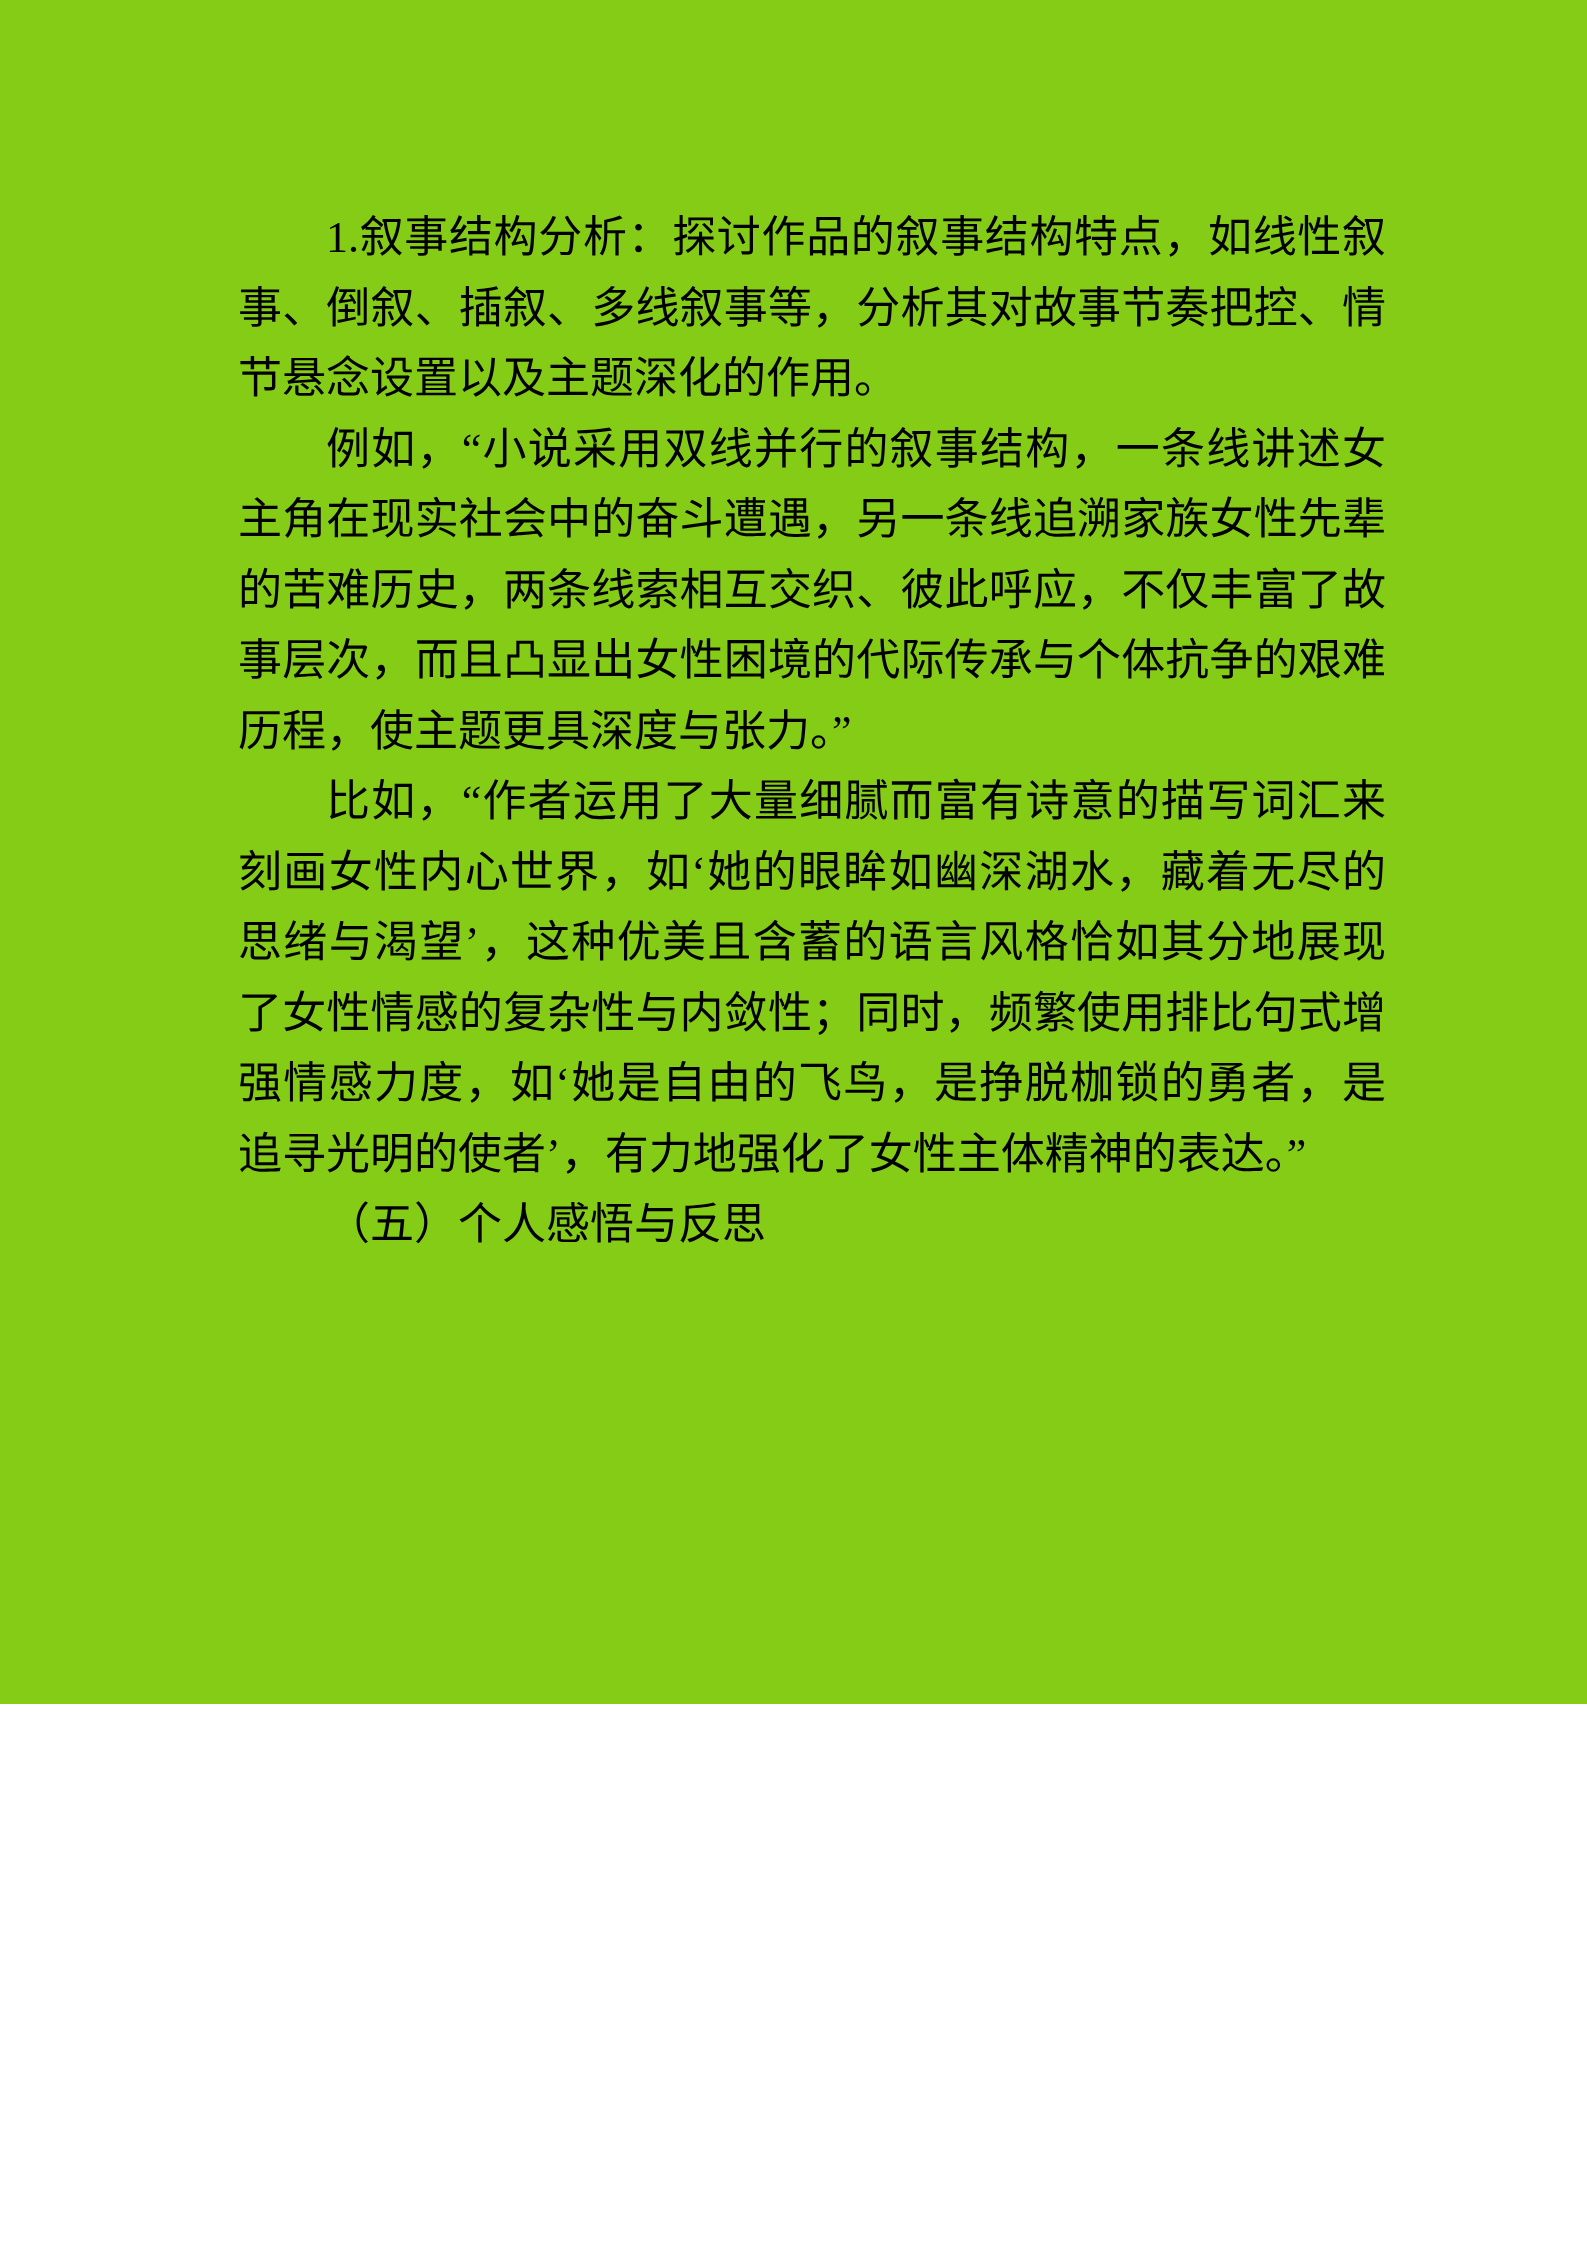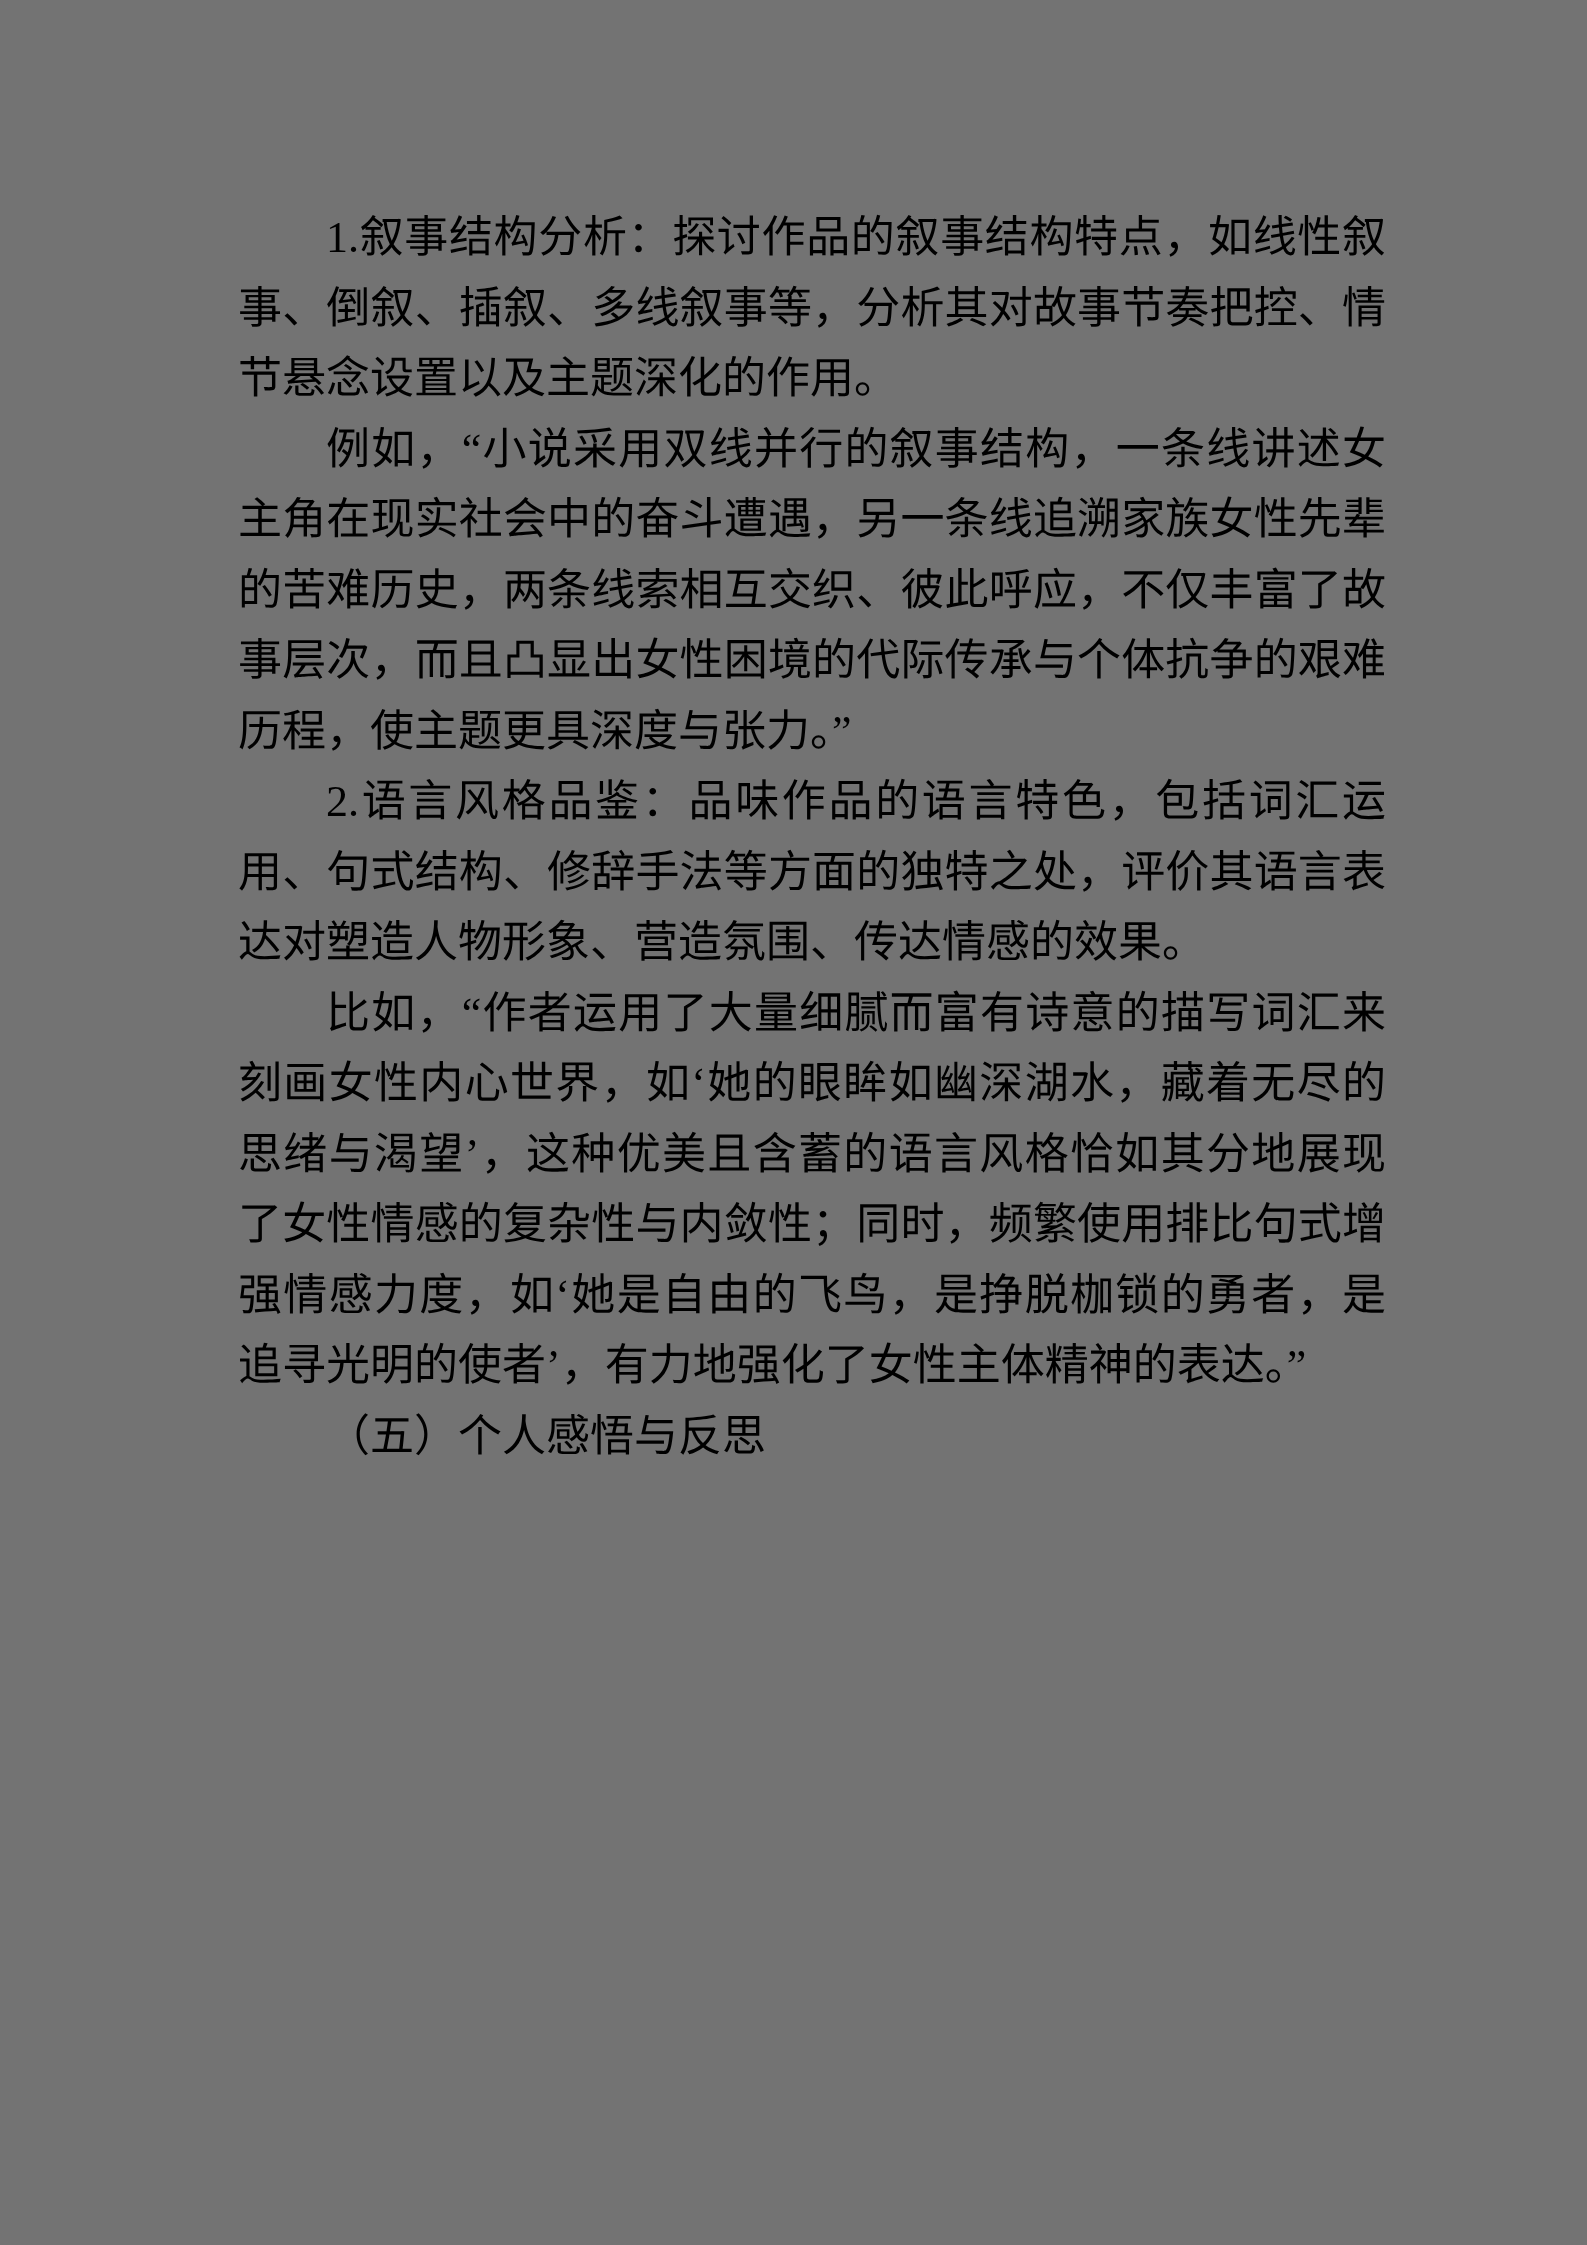--- a/index.html
+++ b/index.html
@@ -3,22 +3,22 @@
 <meta charset="utf-8">
 <style>
   html, body {
     margin: 0;
     padding: 0;
     background: #ffffff;
   }
   .page {
     position: relative;
     width: 1587px;
-    height: 2245px;
-    background: #737373;
+    height: 1704px;
+    background: #84cc16;
     overflow: hidden;
   }
   .text-block {
     position: absolute;
     left: 238px;
     top: 203px;
     width: 1148px;
     font-family: "Liberation Serif", "DejaVu Serif", serif;
     font-size: 44px;
     line-height: 70.5px;
@@ -34,17 +34,16 @@
     word-break: break-all;
   }
 </style>
 </head>
 <body>
 
 <div class="page">
   <div class="text-block">
     <p>1.叙事结构分析：探讨作品的叙事结构特点，如线性叙事、倒叙、插叙、多线叙事等，分析其对故事节奏把控、情节悬念设置以及主题深化的作用。</p>
     <p>例如，“小说采用双线并行的叙事结构，一条线讲述女主角在现实社会中的奋斗遭遇，另一条线追溯家族女性先辈的苦难历史，两条线索相互交织、彼此呼应，不仅丰富了故事层次，而且凸显出女性困境的代际传承与个体抗争的艰难历程，使主题更具深度与张力。”</p>
-    <p>2.语言风格品鉴：品味作品的语言特色，包括词汇运用、句式结构、修辞手法等方面的独特之处，评价其语言表达对塑造人物形象、营造氛围、传达情感的效果。</p>
     <p>比如，“作者运用了大量细腻而富有诗意的描写词汇来刻画女性内心世界，如‘她的眼眸如幽深湖水，藏着无尽的思绪与渴望’，这种优美且含蓄的语言风格恰如其分地展现了女性情感的复杂性与内敛性；同时，频繁使用排比句式增强情感力度，如‘她是自由的飞鸟，是挣脱枷锁的勇者，是追寻光明的使者’，有力地强化了女性主体精神的表达。”</p>
     <p>（五）个人感悟与反思</p>
   </div>
 </div>
 
 </body></html>

